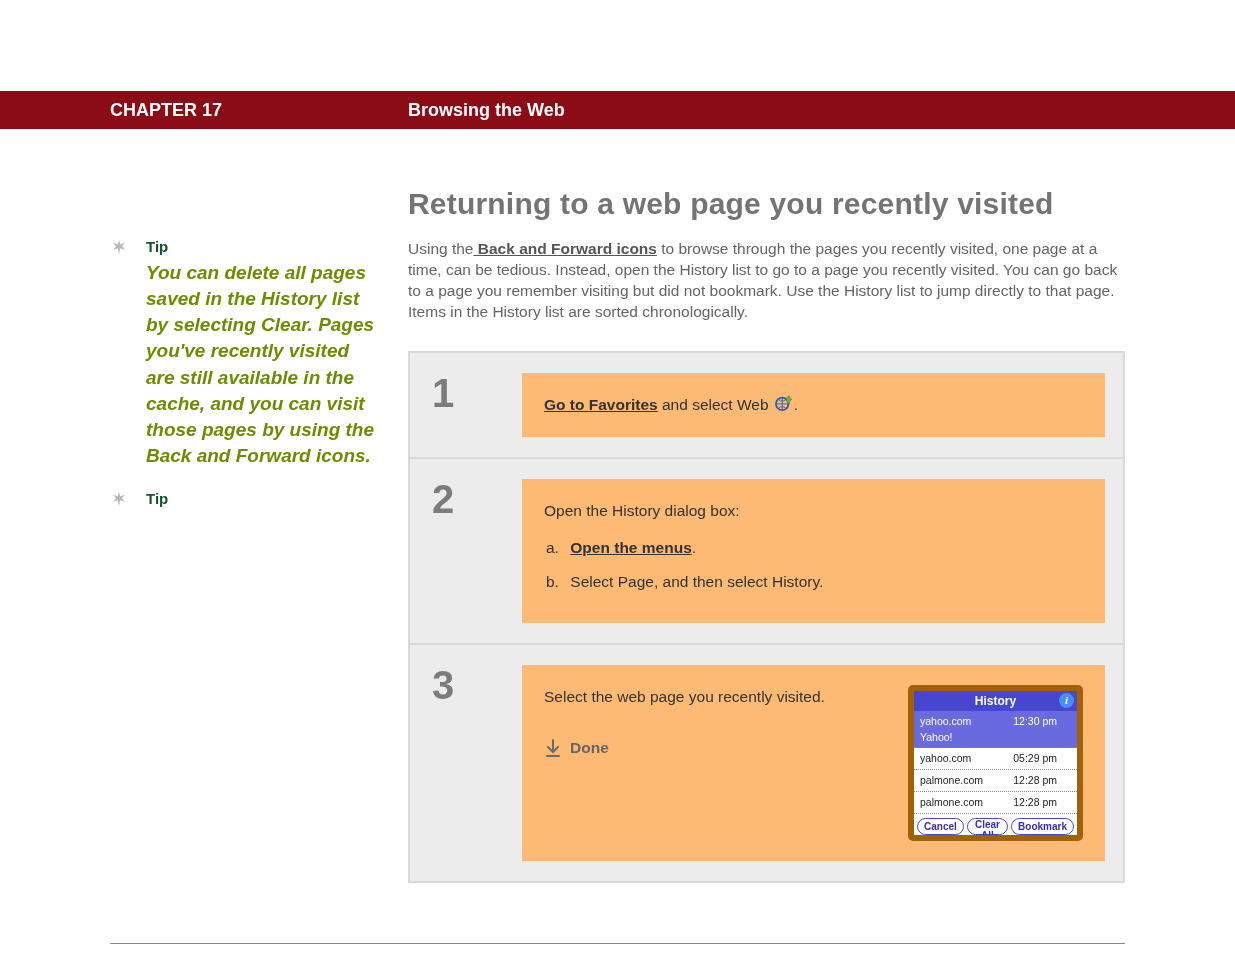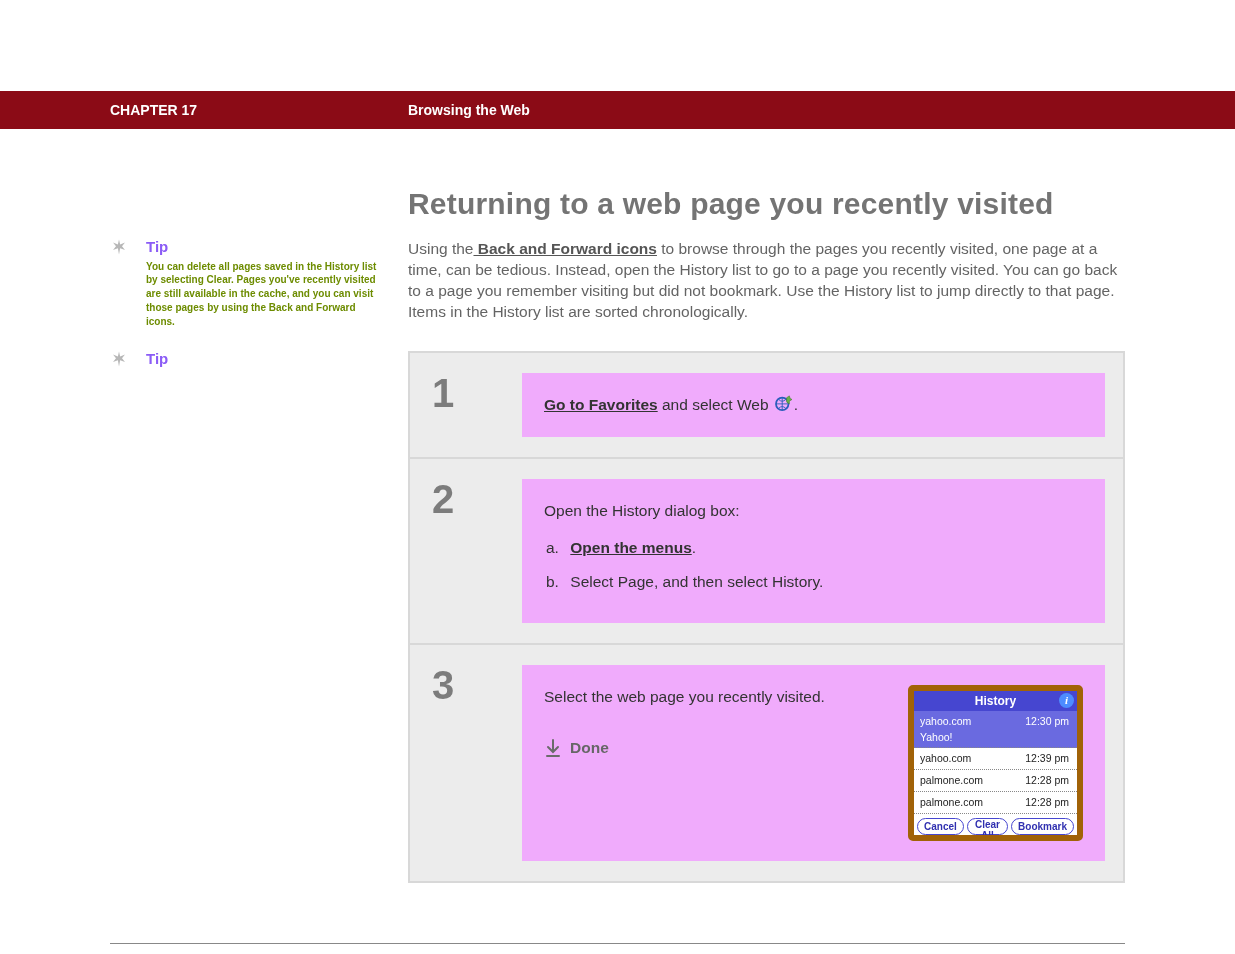--- a/index.html
+++ b/index.html
@@ -1,51 +1,51 @@
 <!DOCTYPE html>
 <html><head>
 <meta charset="utf-8">
 <style>
   * { box-sizing: border-box; margin: 0; padding: 0; }
   body { font-family: "Helvetica Neue", Helvetica, Arial, sans-serif; background: #fff; color: #222; width: 1235px; }
   .top-space { height: 91px; }
   .banner { background: #8B0B16; height: 38px; }
-  .banner-inner { width: 1015px; margin: 0 auto; height: 38px; display: flex; align-items: center; color: #fff; font-size: 14px; font-weight: bold; }
+  .banner-inner { width: 1015px; margin: 0 auto; height: 38px; display: flex; align-items: center; color: #fff; font-size: 18px; font-weight: bold; }
   .banner-chapter { width: 298px; }
   .content-wrap { width: 1015px; margin: 0 auto; padding-top: 58px; display: flex; }
   .sidebar { width: 298px; padding-right: 30px; padding-top: 50px; font-size: 15px; line-height: 1.38; }
   .tip-block { margin-bottom: 20px; display: flex; }
   .tip-star { width: 36px; color: #9e9e9e; font-size: 20px; line-height: 1; padding-top: 1px; }
   .tip-star svg { display: block; }
   .tip-body { flex: 1; }
-  .tip-label { color: #8b5cf6; font-weight: bold; margin-bottom: 2px; }
-  .tip-text { color: #6D8C00; font-weight: bold; font-size: 10px; line-height: 1.38; }
+  .tip-label { color: #14532d; font-weight: bold; margin-bottom: 2px; }
+  .tip-text { color: #6D8C00; font-weight: bold; font-size: 19px; line-height: 1.38; font-style: italic; }
   .tip-text a { color: #518500; text-decoration: underline; font-weight: bold; }
   .main { flex: 1; }
   h1 { color: #747474; font-size: 30px; font-weight: 700; margin-bottom: 18px; letter-spacing: 0.2px; }
   .intro { color: #646464; font-size: 15.5px; line-height: 1.35; margin-bottom: 28px; }
   .intro a { color: #555; text-decoration: underline; font-weight: bold; }
   .steps-box { background: #ececec; border: 2px solid #d8d8d8; }
   .step { display: flex; border-bottom: 2px solid #d8d8d8; padding: 20px 18px 20px 22px; }
   .step:last-child { border-bottom: none; }
   .step-num { width: 90px; font-size: 40px; font-weight: 800; color: #7c7c7c; line-height: 1; font-family: Arial, sans-serif; }
-  .step-body { flex: 1; background: #f0abfc; padding: 20px 22px; font-size: 15.5px; color: #333; line-height: 1.5; }
+  .step-body { flex: 1; background: #fdba74; padding: 20px 22px; font-size: 15.5px; color: #333; line-height: 1.5; }
   .step-body a { color: #333; text-decoration: underline; font-weight: bold; }
   .sub-list { margin-top: 14px; margin-left: 2px; }
   .sub-item { margin-bottom: 10px; }
   .sub-letter { display: inline-block; width: 20px; }
   .done-line { margin-top: 28px; display: flex; align-items: center; color: #666; font-weight: bold; }
   .done-line svg { margin-right: 8px; }
   .step3-wrap { display: flex; gap: 28px; }
   .step3-text { flex: 1; }
   .history-sim { width: 175px; border: 6px solid #a16207; border-radius: 5px; overflow: hidden; background: #fff; font-family: Verdana, Arial, sans-serif; font-size: 11px; }
   .history-titlebar { background: #4646d0; color: #fff; height: 20px; display: flex; align-items: center; justify-content: center; position: relative; font-weight: bold; font-size: 12px; }
   .history-titlebar .info-btn { position: absolute; right: 3px; top: 2px; width: 15px; height: 15px; border-radius: 50%; background: #4d8cff; color: #fff; display: flex; align-items: center; justify-content: center; font-size: 11px; font-style: italic; font-family: Georgia, serif; }
   .history-list { position: relative; }
-  .history-row { display: flex; justify-content: space-between; padding: 3px 8px 2px 6px; border-bottom: 1px dotted #888; font-size: 10.5px; color: #222; }
+  .history-row { display: flex; justify-content: space-between; padding: 3px 20px 2px 6px; border-bottom: 1px dotted #888; font-size: 10.5px; color: #222; }
   .history-row.selected { background: #6a6ae0; color: #fff; }
   .history-row .name { max-width: 100px; }
   .history-row .time { font-weight: normal; }
   .history-btns { display: flex; gap: 3px; padding: 4px 3px 0 3px; justify-content: flex-start; }
   .history-btns button { font-size: 10px; padding: 0 6px; height: 17px; border: 1px solid #4646d0; border-radius: 9px; background: #fff; color: #3030b0; font-weight: bold; font-family: Verdana, Arial, sans-serif; }
   .web-icon { display: inline-block; vertical-align: middle; margin-left: 2px; margin-right: 1px; }
   .footer { width: 1015px; margin: 60px auto 0; border-top: 1px solid #888; padding: 10px 0; display: flex; justify-content: space-between; font-size: 14px; color: #888; }
   .footer strong { color: #666; }
 </style>
 </head>
@@ -142,21 +142,21 @@
                 <span class="info-btn">i</span>
               </div>
               <div class="history-list">
                 <div class="history-row selected">
                   <span class="name" style="white-space:pre-line;">yahoo.com
 Yahoo!</span>
                   <span class="time">12:30 pm</span>
                 </div>
                 <div class="history-row">
                   <span class="name">yahoo.com</span>
-                  <span class="time">12:39 pm</span>
+                  <span class="time">05:29 pm</span>
                 </div>
                 <div class="history-row">
                   <span class="name">palmone.com</span>
                   <span class="time">12:28 pm</span>
                 </div>
                 <div class="history-row">
                   <span class="name">palmone.com</span>
                   <span class="time">12:28 pm</span>
                 </div>
               </div>

